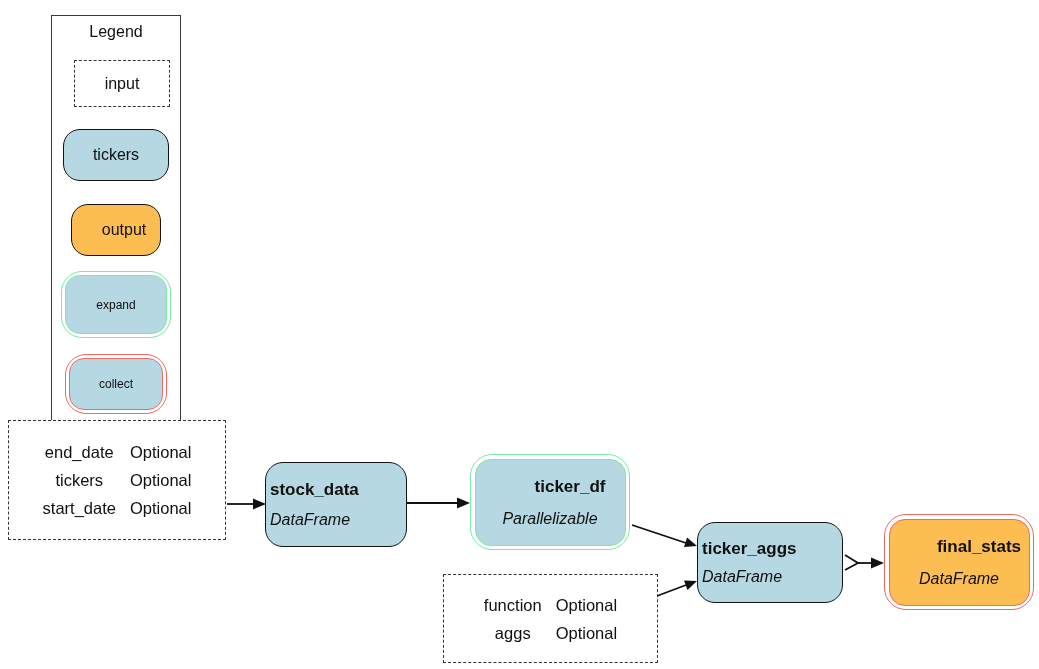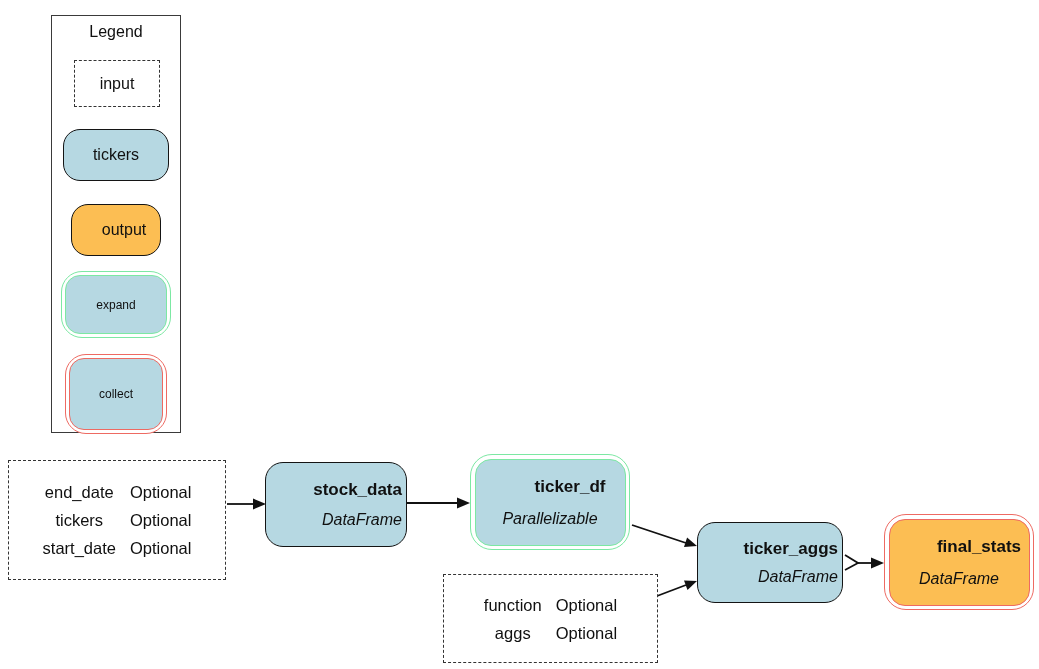--- a/index.html
+++ b/index.html
@@ -9,44 +9,44 @@
   }
   svg.edges{position:absolute;left:0;top:0;width:1039px;height:669px;pointer-events:none;}
 
   
   .legend{position:absolute;left:51px;top:15px;width:130px;height:418px;
           border:1.6px solid #3a3a3a;background:#fff;box-sizing:border-box;}
   .legend-title{position:absolute;left:0;top:7px;width:100%;text-align:center;
                 font-size:16px;}
   .lg{position:absolute;display:flex;align-items:center;justify-content:center;
       box-sizing:border-box;font-size:16px;}
-  .lg-input{left:22px;top:44px;width:86px;height:47px;border:1.6px dashed #333;background:#fff;}
+  .lg-input{left:22px;top:44px;width:96px;height:47px;border:1.6px dashed #333;background:#fff;}
   .lg-function{left:11px;top:113px;width:106px;height:52px;border:1.6px solid #141414;
                border-radius:17px;background:var(--blue);}
   .lg-output{left:19px;top:188px;width:90px;height:52px;border:1.6px solid #141414;
              border-radius:17px;background:var(--orange);padding-left:16px;}
   .ring{position:absolute;box-sizing:border-box;padding:3px;background:#fff;}
   .ring-inner{width:100%;height:100%;box-sizing:border-box;display:flex;
               align-items:center;justify-content:center;font-size:12px;}
   .lg-expand{left:9px;top:255px;width:110px;height:67px;border:1.8px solid var(--green);border-radius:21px;}
   .lg-expand .ring-inner{border:1.8px solid var(--green);border-radius:15px;background:var(--blue);}
-  .lg-collect{left:13px;top:338px;width:102px;height:80px;border:1.8px solid var(--red);border-radius:21px;}
+  .lg-collect{left:13px;top:338px;width:102px;height:60px;border:1.8px solid var(--red);border-radius:21px;}
   .lg-collect .ring-inner{border:1.8px solid var(--red);border-radius:15px;background:var(--blue);}
 
   
   .inbox{position:absolute;border:1.7px dashed #333;background:#fff;box-sizing:border-box;
          display:grid;grid-template-columns:auto auto;column-gap:14px;
          justify-content:center;align-content:center;font-size:16.5px;}
   .inbox span{display:block;text-align:center;line-height:28px;}
-  .inbox-1{left:8px;top:460px;width:218px;height:120px;}
+  .inbox-1{left:8px;top:420px;width:218px;height:120px;}
   .inbox-2{left:443px;top:574px;width:215px;height:89px;}
 
   
   .node{position:absolute;box-sizing:border-box;border:1.7px solid #141414;border-radius:18px;
-        background:var(--blue);display:flex;flex-direction:column;align-items:flex-end;
+        background:var(--blue);display:flex;flex-direction:column;align-items:flex-start;
         justify-content:space-evenly;padding:6px 4px;}
   .node .t{font-weight:bold;font-size:17px;}
   .node .s{font-style:italic;font-size:16px;}
   .n-stock{left:265px;top:462px;width:142px;height:85px;}
   .n-aggs{left:697px;top:522px;width:146px;height:81px;}
   .node-ring{position:absolute;box-sizing:border-box;padding:3.5px;background:#fff;border-radius:22px;}
   .node-ring .core{width:100%;height:100%;box-sizing:border-box;border-radius:16px;
         display:flex;flex-direction:column;align-items:center;justify-content:space-evenly;padding:4px 2px;}
   .node-ring .t{font-weight:bold;font-size:17px;margin-left:40px;}
   .node-ring .s{font-style:italic;font-size:16px;}

